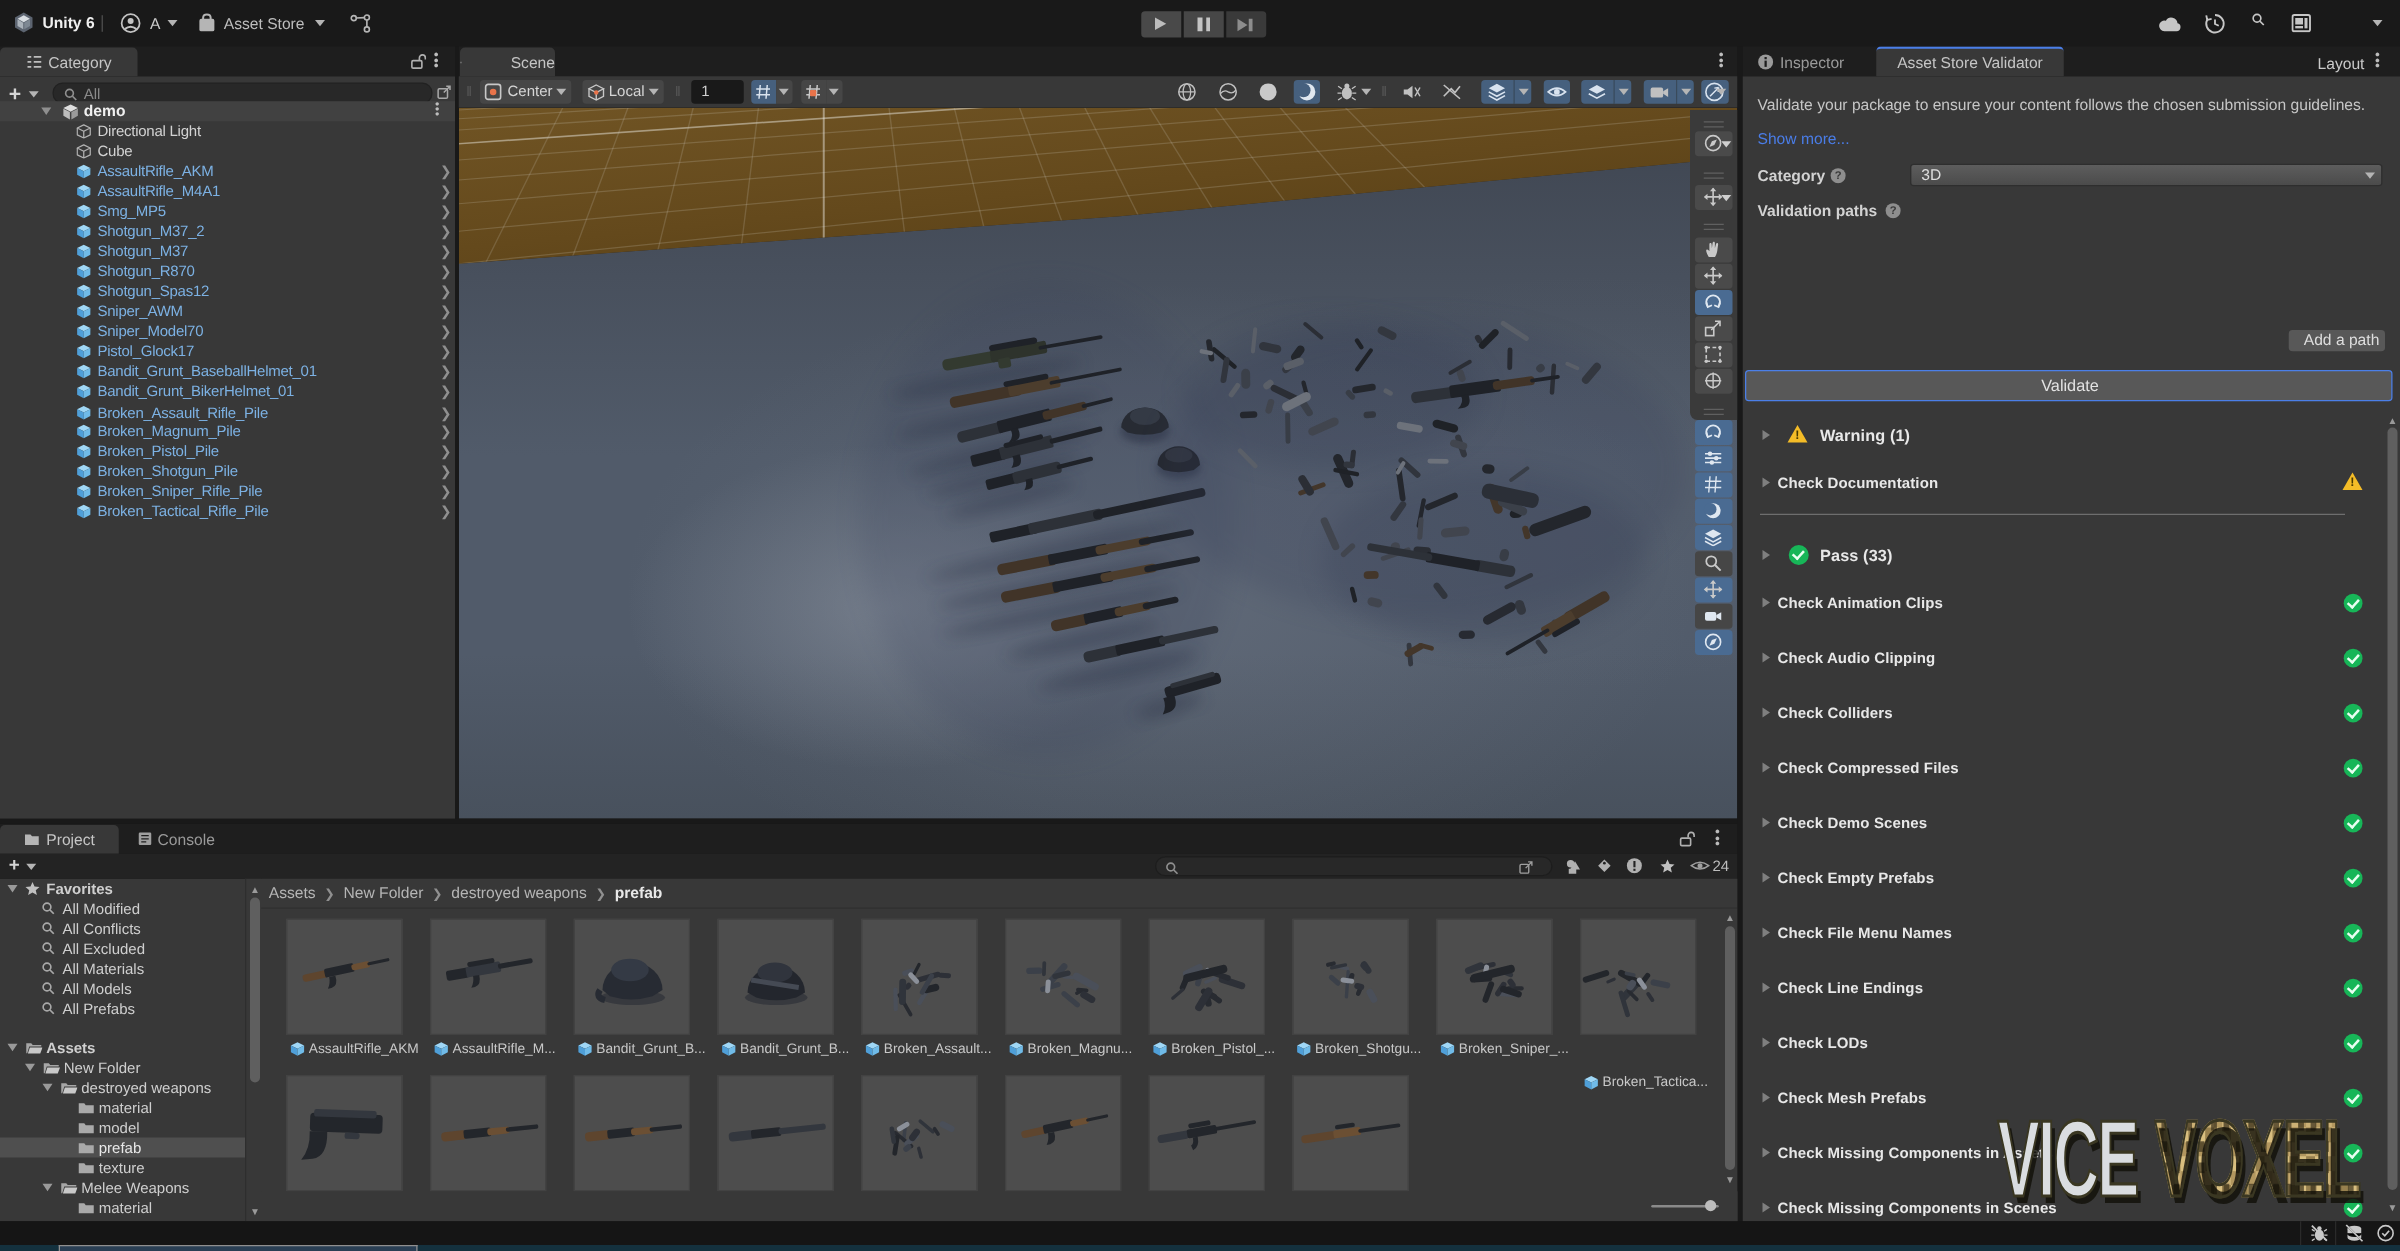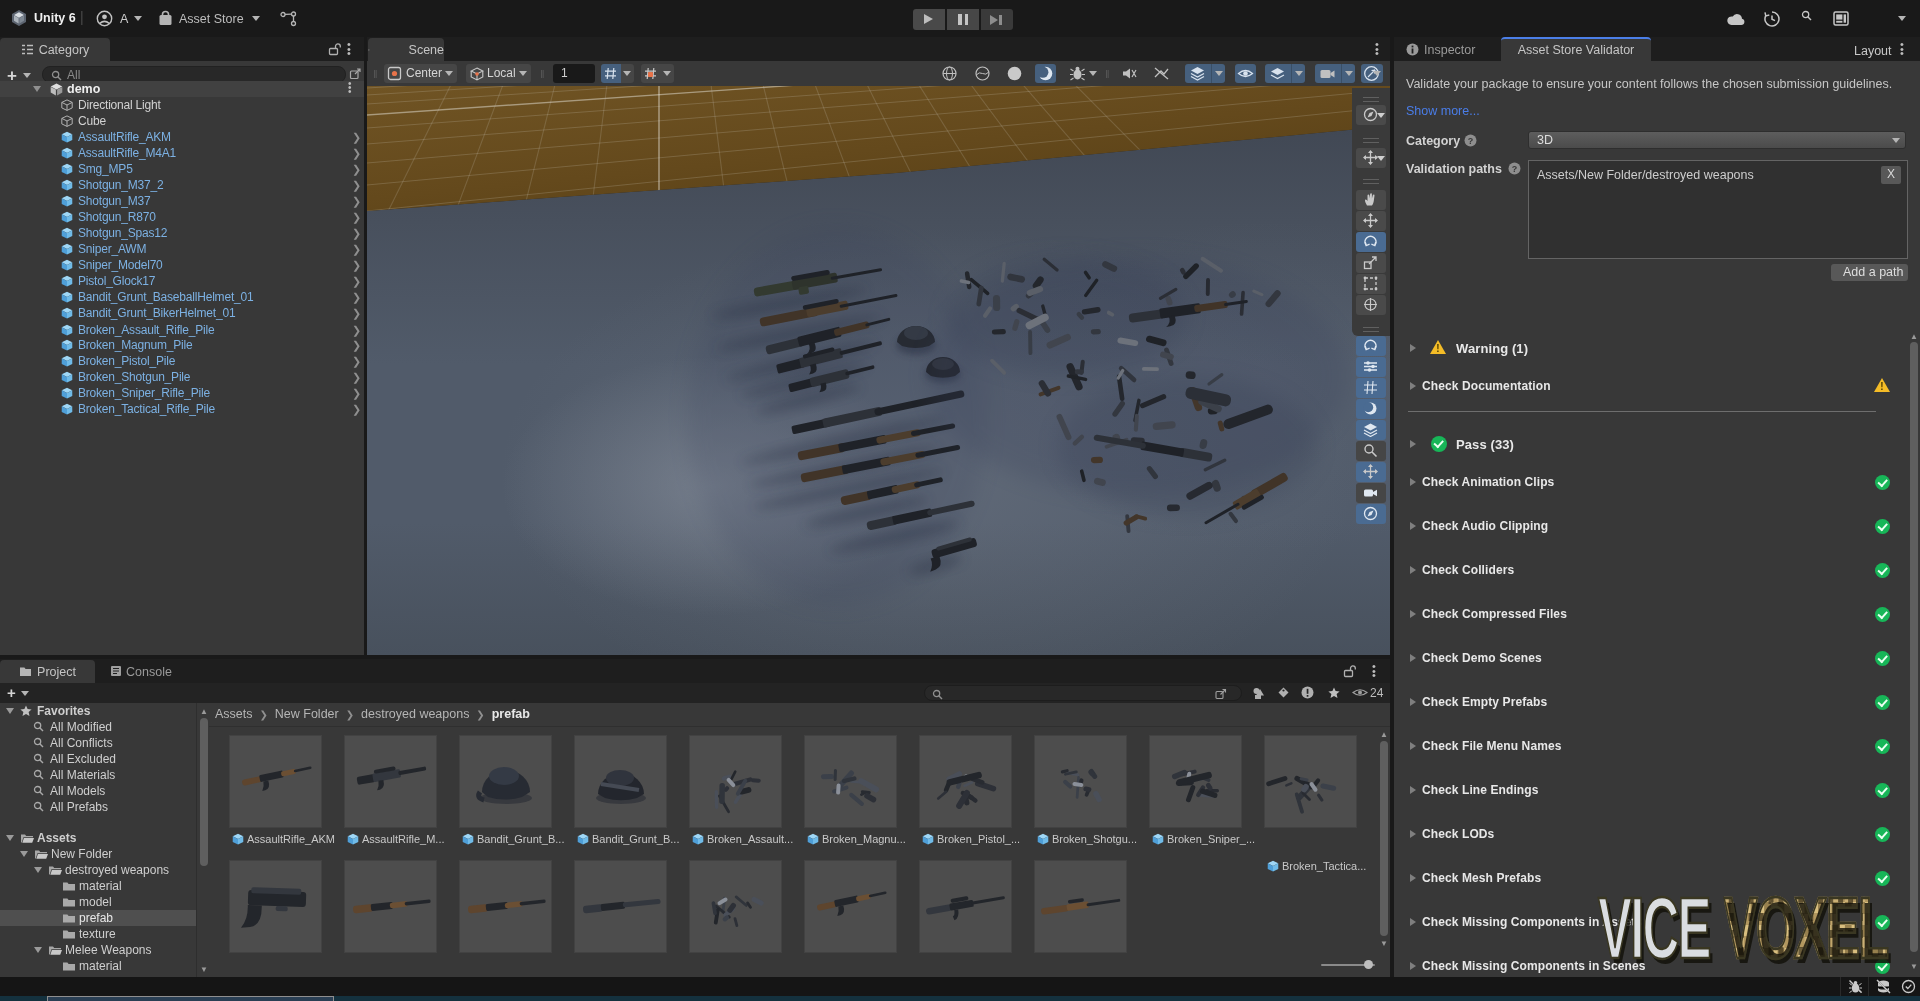--- a/index.html
+++ b/index.html
@@ -867,28 +867,25 @@
         <div style="position:absolute;left:8px;top:1px;color:#dddddd;font-size:12.5px;">3D</div>
         <div style="position:absolute;left:363px;top:6px;width:10px;height:8px;font-size:0;">
           <span class="ddv"></span>
         </div>
       </div>
       <div style="position:absolute;left:12px;top:101px;color:#d2d2d2;font-size:12.5px;font-weight:bold;">Validation paths</div>
       <div style="position:absolute;left:114px;top:101px;"><svg width="13" height="13" viewBox="0 0 13 13" style="">
           <circle cx="6.5" cy="6.5" r="6" fill="#8e8e8e"></circle>
           <text x="6.5" y="9.5" font-size="9" font-weight="bold" text-anchor="middle" fill="#383838">?</text>
         </svg></div>
-      <div style="position:absolute;left:134px;top:99px;width:380px;height:99px;background:#303030;border:1px solid #646464;">
-        <div style="position:absolute;left:8px;top:7px;color:#cdcdcd;font-size:12.5px;">Assets/New Folder/destroyed weapons</div>
-        <div style="position:absolute;left:352px;top:5px;width:20px;height:18px;background:#585858;border-radius:2px;">
-          <div style="position:absolute;left:6px;top:1px;color:#d8d8d8;font-size:12px;">X</div>
-        </div>
-      </div>
       <div style="position:absolute;left:437px;top:203px;width:77px;height:17px;background:#585858;border-radius:3px;">
         <div style="position:absolute;left:12px;top:1px;color:#dedede;font-size:12.5px;">Add a path</div>
+      </div>
+      <div style="position:absolute;left:2px;top:235px;width:518px;height:25px;background:#585858;border:1px solid #4b7fe8;border-radius:3px;">
+        <div style="position:absolute;left:0px;top:4px;width:518px;height:16px;text-align:center;color:#e3e3e3;font-size:13px;">Validate</div>
       </div>
     </div>
     <div style="position:absolute;left:1394px;top:330px;width:512px;height:647px;z-index:4;overflow:hidden;">
       <div style="position:absolute;left:16px;top:14px;">
         <span class="exp closed" style="border-left-color:#7f7f7f;"></span>
       </div>
       <div class="warntri" style="left:36px;top:10px;"></div>
       <div style="position:absolute;left:62px;top:11px;color:#e8e8e8;font-size:13px;font-weight:bold;letter-spacing:0.1px;">Warning (1)</div>
       <div style="position:absolute;left:16px;top:52px;">
         <span class="exp closed" style="border-left-color:#7f7f7f;"></span>

